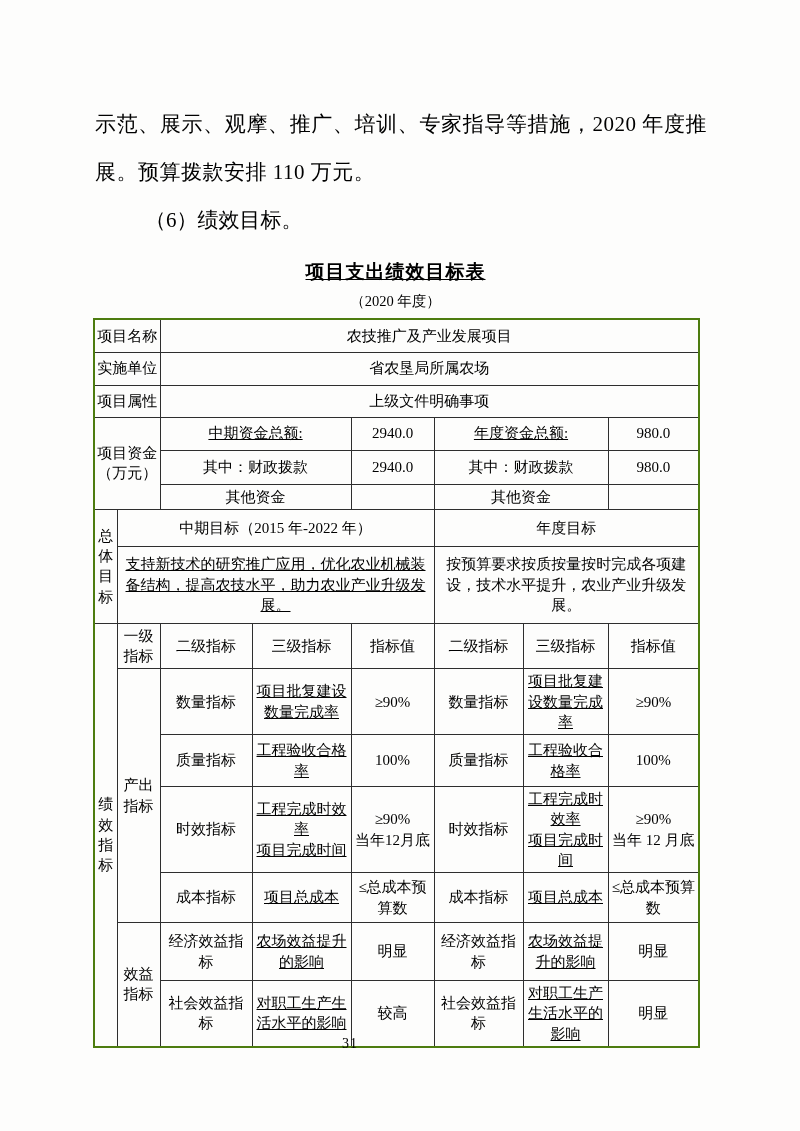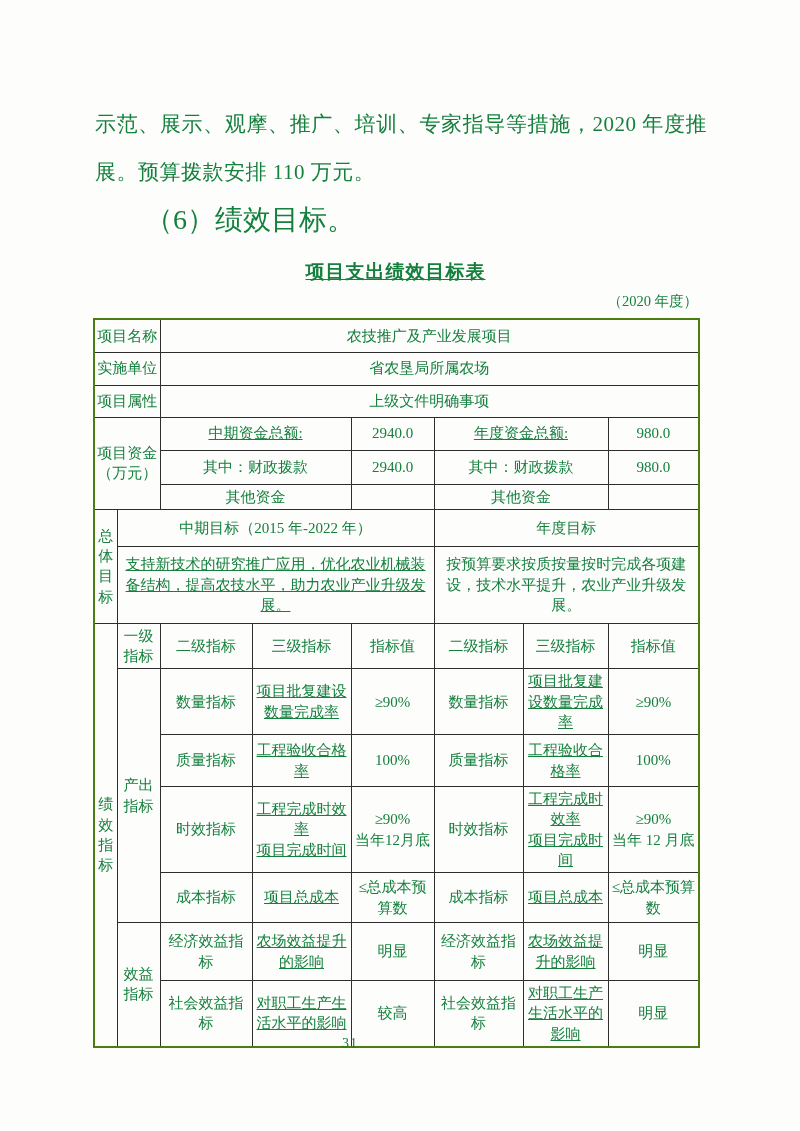--- a/index.html
+++ b/index.html
@@ -1,36 +1,36 @@
 <!DOCTYPE html>
 <html><head>
 <meta charset="utf-8">
 <style>
   * { margin:0; padding:0; box-sizing:border-box; }
   html,body { background:#e8e8e8; }
   .page {
     position:relative; width:800px; height:1131px; margin:0 auto;
-    background:#fdfdfc; color:#15803d;
+    background:#fdfdfc; color:#000000;
     font-family:"Liberation Serif","DejaVu Serif",serif;
     overflow:hidden;
   }
   .body-text { position:absolute; left:95px; top:100px; width:612px; }
   .para-line {
     font-size:21px; line-height:48px; letter-spacing:0.5px;
     text-align:justify; text-align-last:justify; white-space:nowrap;
   }
   .para-line.last { text-align-last:left; white-space:normal; }
-  .item-line { font-size:28px; line-height:48px; padding-left:50px; }
+  .item-line { font-size:21px; line-height:48px; padding-left:50px; }
   .doc-title {
     position:absolute; left:93px; top:259px; width:605px; text-align:center;
     font-family:"Liberation Sans","DejaVu Sans",sans-serif;
     font-weight:bold; font-size:19px; letter-spacing:1px;text-decoration:underline;
   }
   .doc-subtitle {
-    position:absolute; left:93px; top:292px; width:605px; text-align:right;
+    position:absolute; left:93px; top:292px; width:605px; text-align:center;
     font-size:14.5px;
   }
   table.perf-table {
     position:absolute; left:93px; top:318px; width:605px;
     border-collapse:collapse; table-layout:fixed;
     border:2px solid #4d7c0f;
   }
   table.perf-table td {
     border:1.5px solid #2e2e2e;
     text-align:center; vertical-align:middle;

